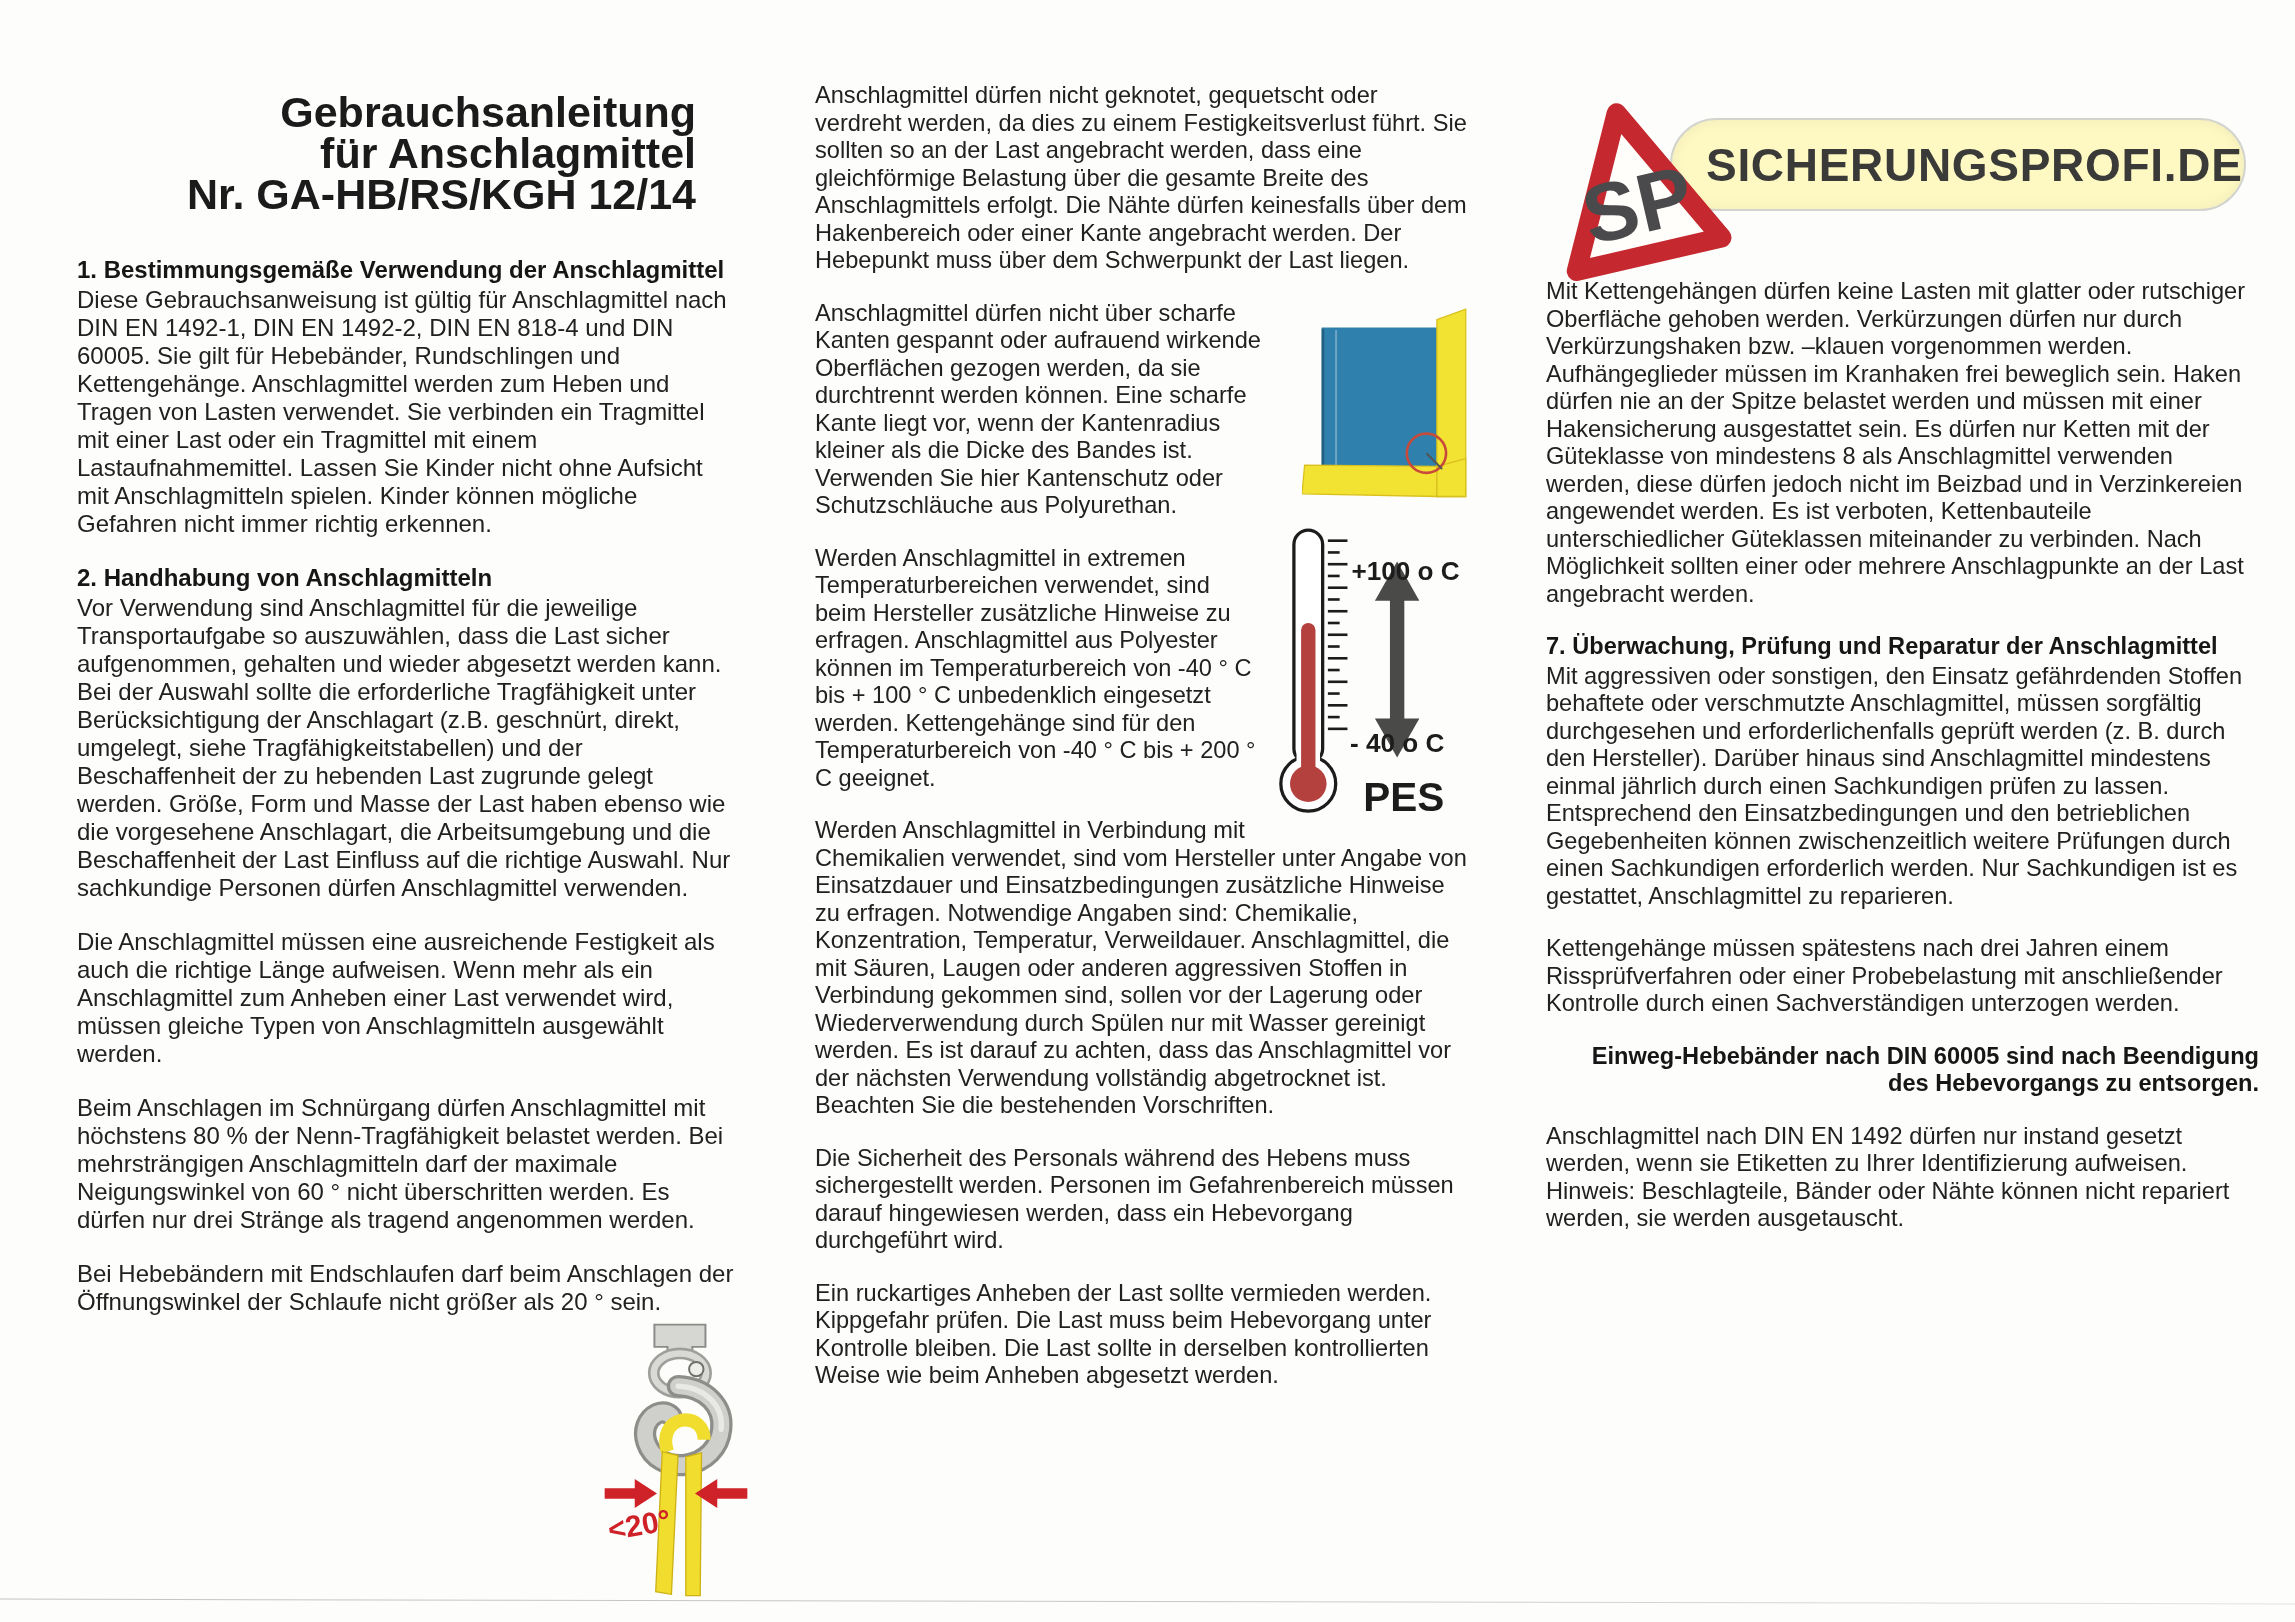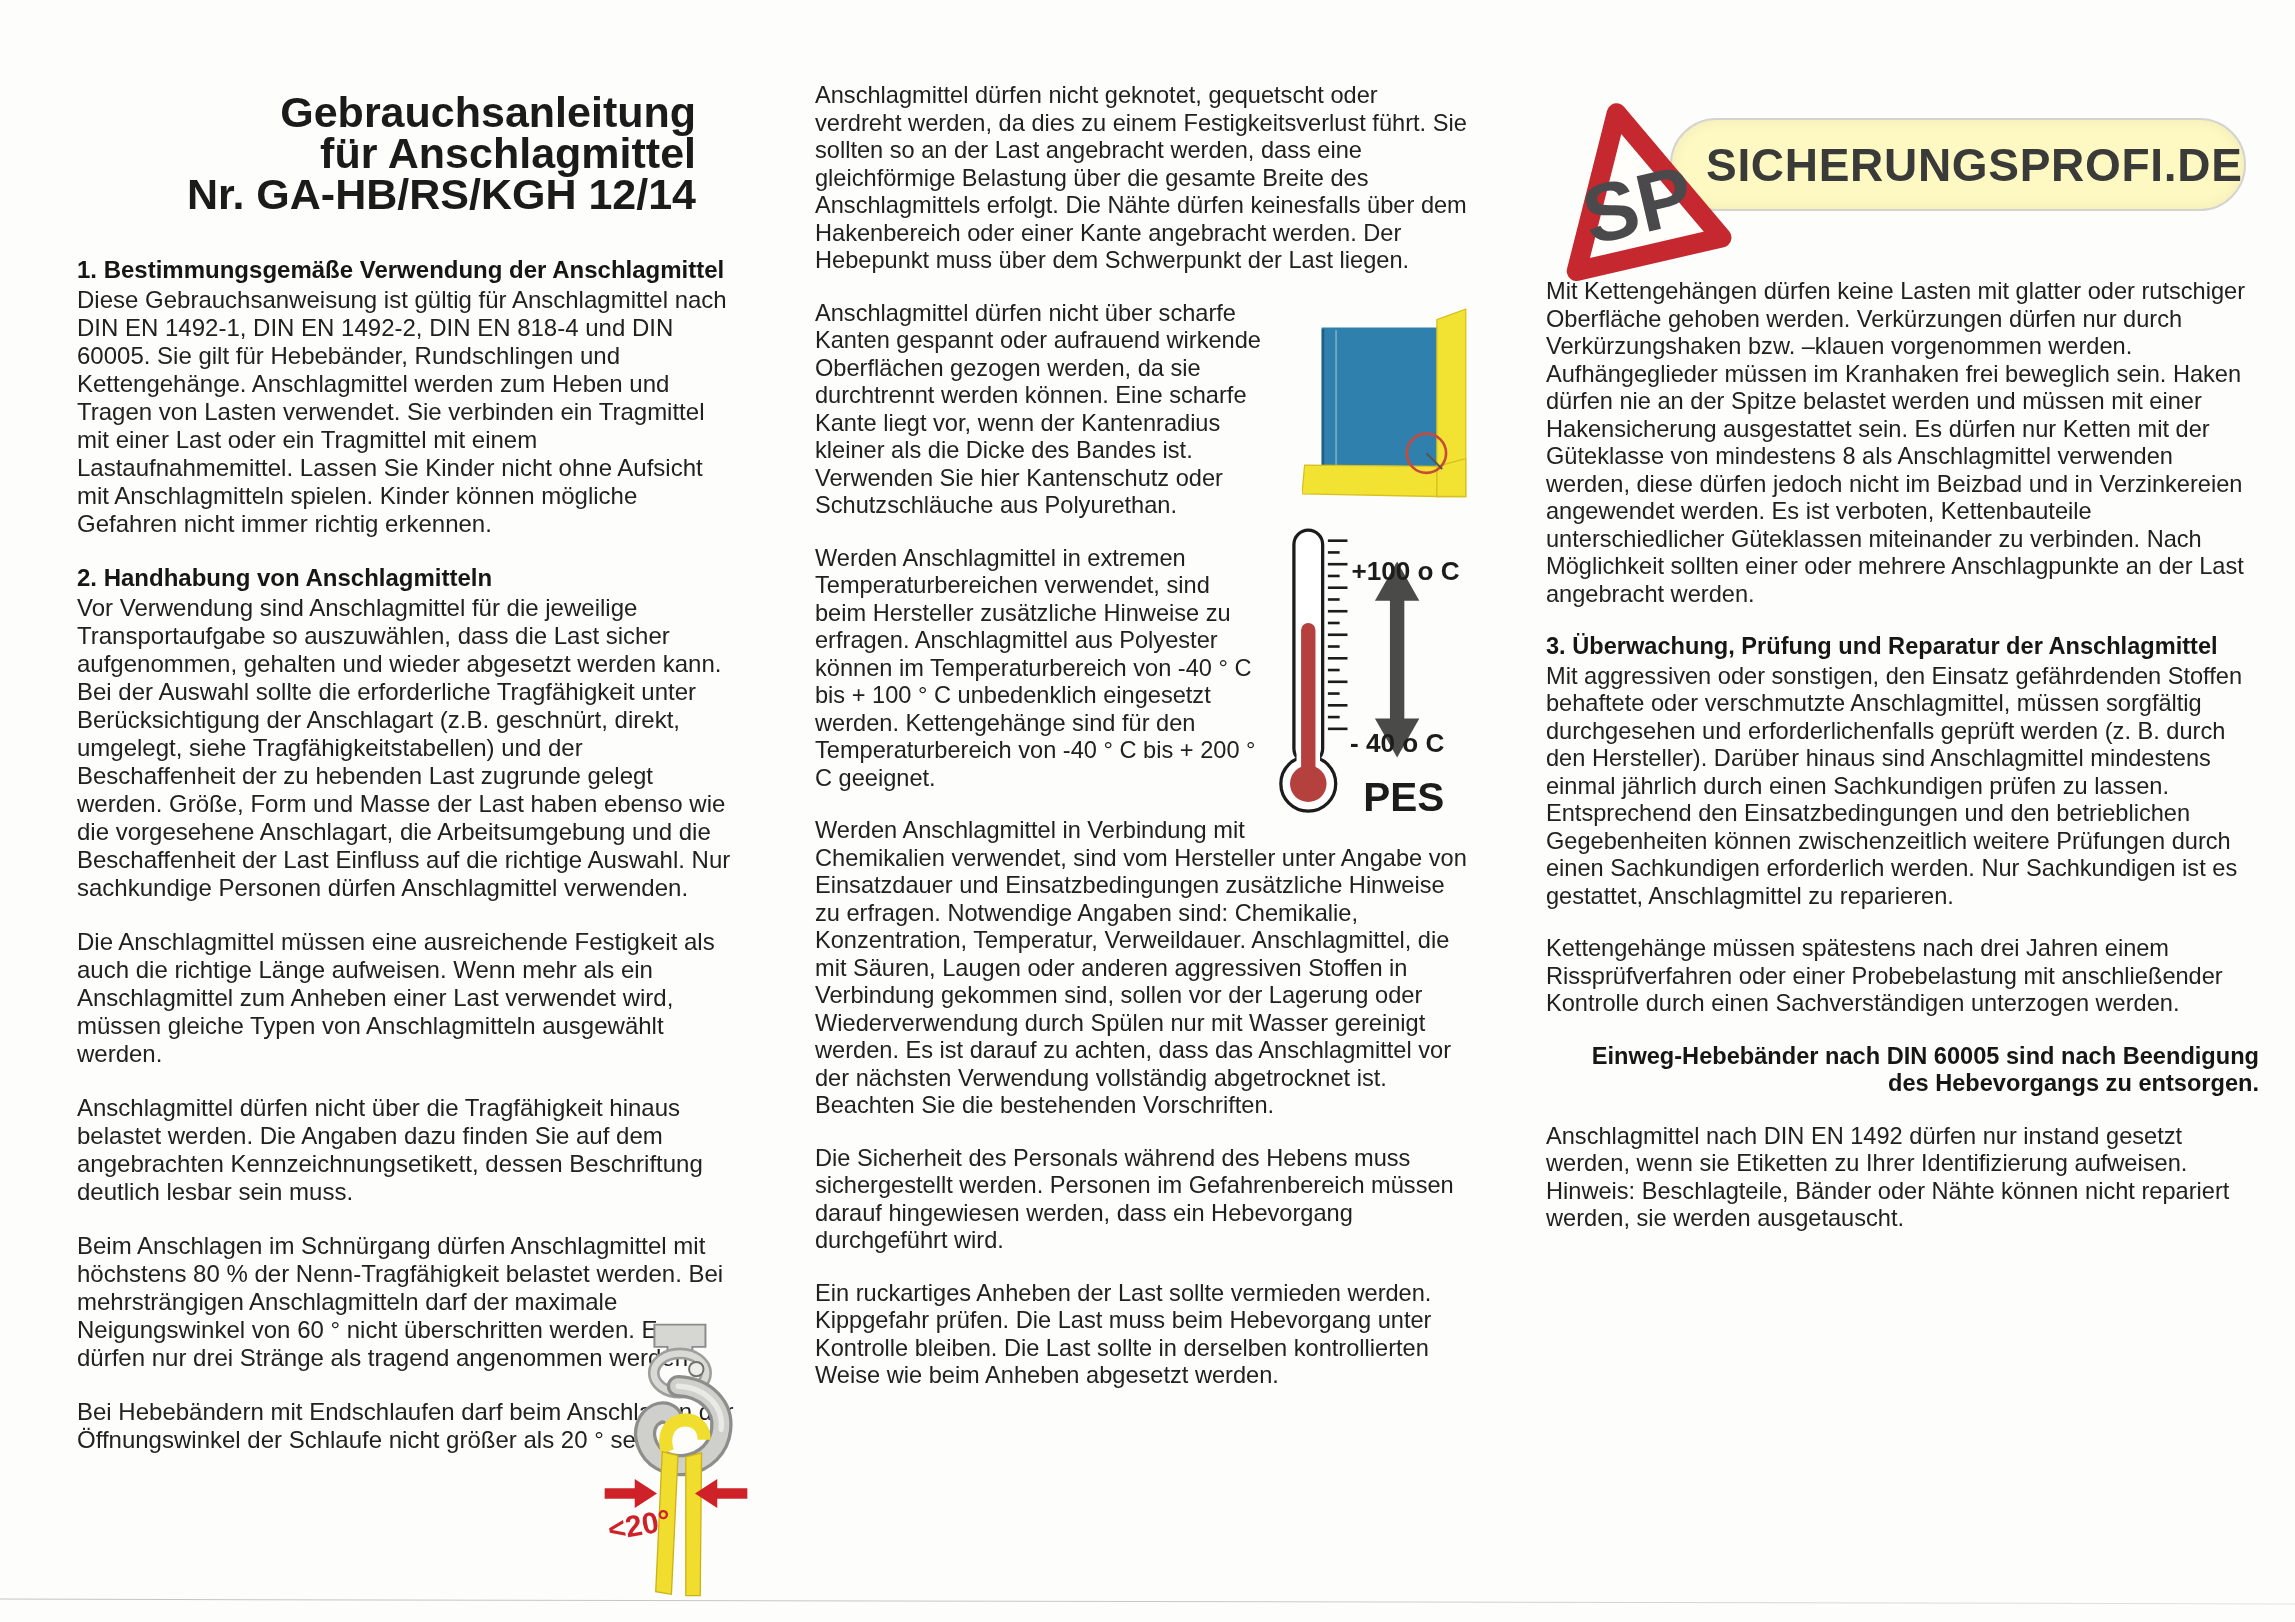--- a/index.html
+++ b/index.html
@@ -59,21 +59,20 @@
     <div>für Anschlagmittel</div>
     <div>Nr. GA-HB/RS/KGH 12/14</div>
   </div>
 
   <div class="heading">1. Bestimmungsgemäße Verwendung der Anschlagmittel</div>
   <div class="para">Diese Gebrauchsanweisung ist gültig für Anschlagmittel nach DIN EN 1492-1, DIN EN 1492-2, DIN EN 818-4 und DIN 60005. Sie gilt für Hebebänder, Rundschlingen und Kettengehänge. Anschlagmittel werden zum Heben und Tragen von Lasten verwendet. Sie verbinden ein Tragmittel mit einer Last oder ein Tragmittel mit einem Lastaufnahmemittel. Lassen Sie Kinder nicht ohne Aufsicht mit Anschlagmitteln spielen. Kinder können mögliche Gefahren nicht immer richtig erkennen.</div>
 
   <div class="heading">2. Handhabung von Anschlagmitteln</div>
   <div class="para">Vor Verwendung sind Anschlagmittel für die jeweilige Transportaufgabe so auszuwählen, dass die Last sicher aufgenommen, gehalten und wieder abgesetzt werden kann. Bei der Auswahl sollte die erforderliche Tragfähigkeit unter Berücksichtigung der Anschlagart (z.B. geschnürt, direkt, umgelegt, siehe Tragfähigkeitstabellen) und der Beschaffenheit der zu hebenden Last zugrunde gelegt werden. Größe, Form und Masse der Last haben ebenso wie die vorgesehene Anschlagart, die Arbeitsumgebung und die Beschaffenheit der Last Einfluss auf die richtige Auswahl. Nur sachkundige Personen dürfen Anschlagmittel verwenden.</div>
   <div class="para">Die Anschlagmittel müssen eine ausreichende Festigkeit als auch die richtige Länge aufweisen. Wenn mehr als ein Anschlagmittel zum Anheben einer Last verwendet wird, müssen gleiche Typen von Anschlagmitteln ausgewählt werden.</div>
-  <div class="para">Anschlagmittel dürfen nicht über die Tragfähigkeit hinaus belastet werden. Die Angaben dazu finden Sie auf dem angebrachten Kennzeichnungsetikett, dessen Beschriftung deutlich lesbar sein muss.</div>
   <div class="para">Beim Anschlagen im Schnürgang dürfen Anschlagmittel mit höchstens 80 % der Nenn-Tragfähigkeit belastet werden. Bei mehrsträngigen Anschlagmitteln darf der maximale Neigungswinkel von 60 ° nicht überschritten werden. Es dürfen nur drei Stränge als tragend angenommen werden.</div>
   <div class="para">Bei Hebebändern mit Endschlaufen darf beim Anschlagen der Öffnungswinkel der Schlaufe nicht größer als 20 ° sein.</div>
 
   <div class="hook-fig fig">
     <svg width="164" height="288" viewBox="0 0 250 440" xmlns="http://www.w3.org/2000/svg">
 
       <path d="M92,4 h78 v34 h-20 v16 h-38 v-16 h-20 z" fill="#d6d6d3" stroke="#8b8b88" stroke-width="3"></path>
 
       <ellipse cx="131" cy="78" rx="40" ry="30" fill="none" stroke="#9e9e9b" stroke-width="18"></ellipse>
       <ellipse cx="131" cy="78" rx="40" ry="30" fill="none" stroke="#d9d9d6" stroke-width="10"></ellipse>
@@ -177,21 +176,21 @@
     <svg class="logo-triangle" viewBox="0 0 300 310" xmlns="http://www.w3.org/2000/svg">
       <g transform="rotate(-13 150 170)">
         <polygon points="150,44 264,266 36,266" fill="#fffefb" stroke="#c5282e" stroke-width="30" stroke-linejoin="round"></polygon>
         <text x="150" y="232" text-anchor="middle" font-size="126" font-weight="bold" fill="#4a4a4c" font-family="Liberation Sans, sans-serif">SP</text>
       </g>
     </svg>
   </div>
 
   <div class="para">Mit Kettengehängen dürfen keine Lasten mit glatter oder rutschiger Oberfläche gehoben werden. Verkürzungen dürfen nur durch Verkürzungshaken bzw. –klauen vorgenommen werden. Aufhängeglieder müssen im Kranhaken frei beweglich sein. Haken dürfen nie an der Spitze belastet werden und müssen mit einer Hakensicherung ausgestattet sein. Es dürfen nur Ketten mit der Güteklasse von mindestens 8 als Anschlagmittel verwenden werden, diese dürfen jedoch nicht im Beizbad und in Verzinkereien angewendet werden. Es ist verboten, Kettenbauteile unterschiedlicher Güteklassen miteinander zu verbinden. Nach Möglichkeit sollten einer oder mehrere Anschlagpunkte an der Last angebracht werden.</div>
 
-  <div class="heading">3. Überwachung, Prüfung und Reparatur der Anschlagmittel</div>
+  <div class="heading">7. Überwachung, Prüfung und Reparatur der Anschlagmittel</div>
   <div class="para">Mit aggressiven oder sonstigen, den Einsatz gefährdenden Stoffen behaftete oder verschmutzte Anschlagmittel, müssen sorgfältig durchgesehen und erforderlichenfalls geprüft werden (z. B. durch den Hersteller). Darüber hinaus sind Anschlagmittel mindestens einmal jährlich durch einen Sachkundigen prüfen zu lassen. Entsprechend den Einsatzbedingungen und den betrieblichen Gegebenheiten können zwischenzeitlich weitere Prüfungen durch einen Sachkundigen erforderlich werden. Nur Sachkundigen ist es gestattet, Anschlagmittel zu reparieren.</div>
   <div class="para">Kettengehänge müssen spätestens nach drei Jahren einem Rissprüfverfahren oder einer Probebelastung mit anschließender Kontrolle durch einen Sachverständigen unterzogen werden.</div>
   <div class="para bold">Einweg-Hebebänder nach DIN 60005 sind nach Beendigung des Hebevorgangs zu entsorgen.</div>
   <div class="para">Anschlagmittel nach DIN EN 1492 dürfen nur instand gesetzt werden, wenn sie Etiketten zu Ihrer Identifizierung aufweisen. Hinweis: Beschlagteile, Bänder oder Nähte können nicht repariert werden, sie werden ausgetauscht.</div>
 </div>
 
 <div class="scan-line"></div>
 
 
 </body></html>

